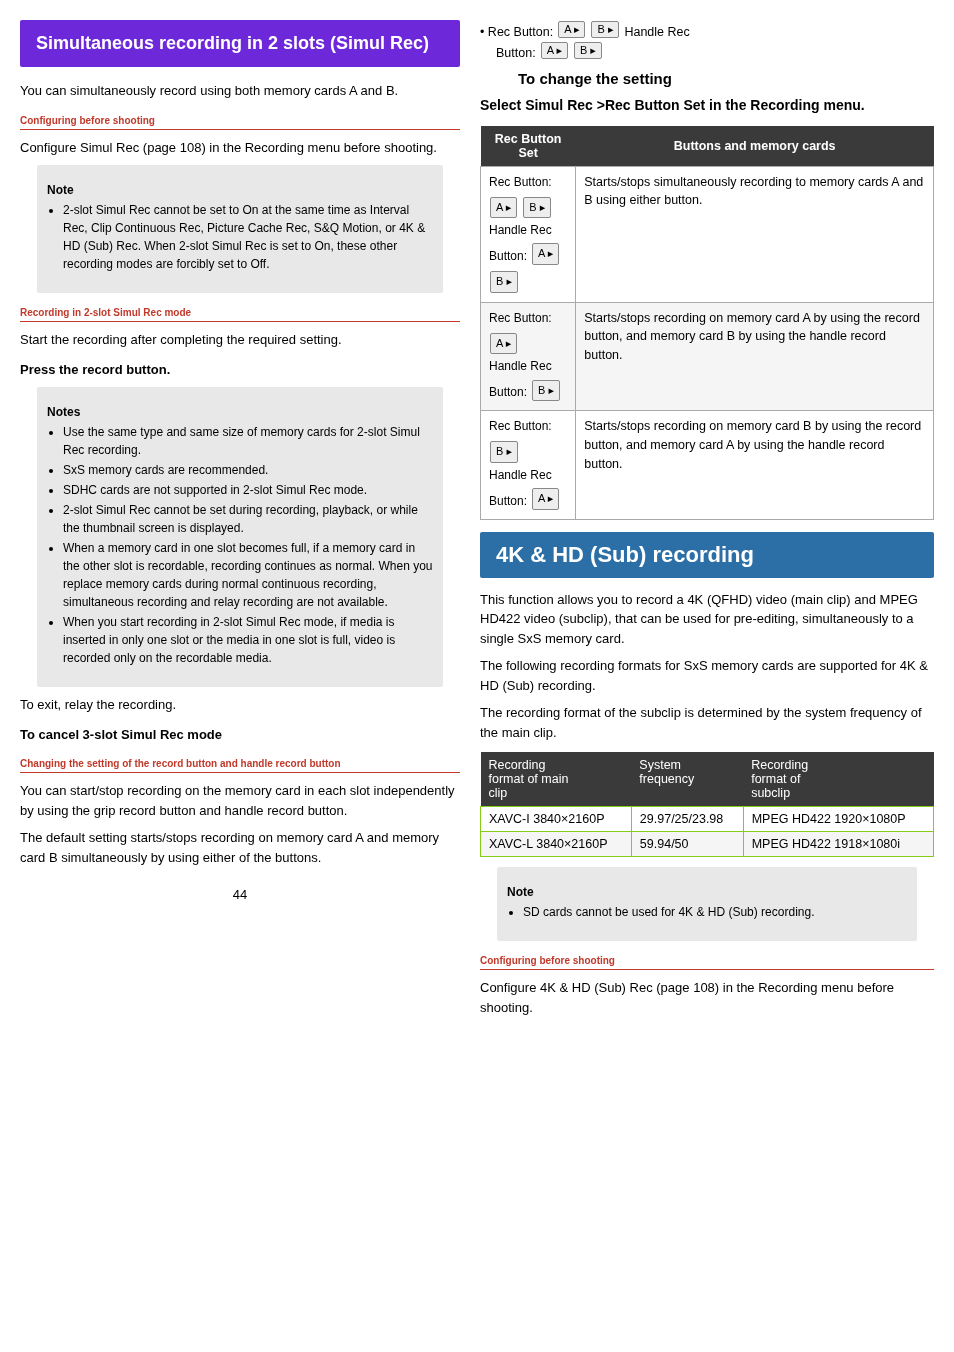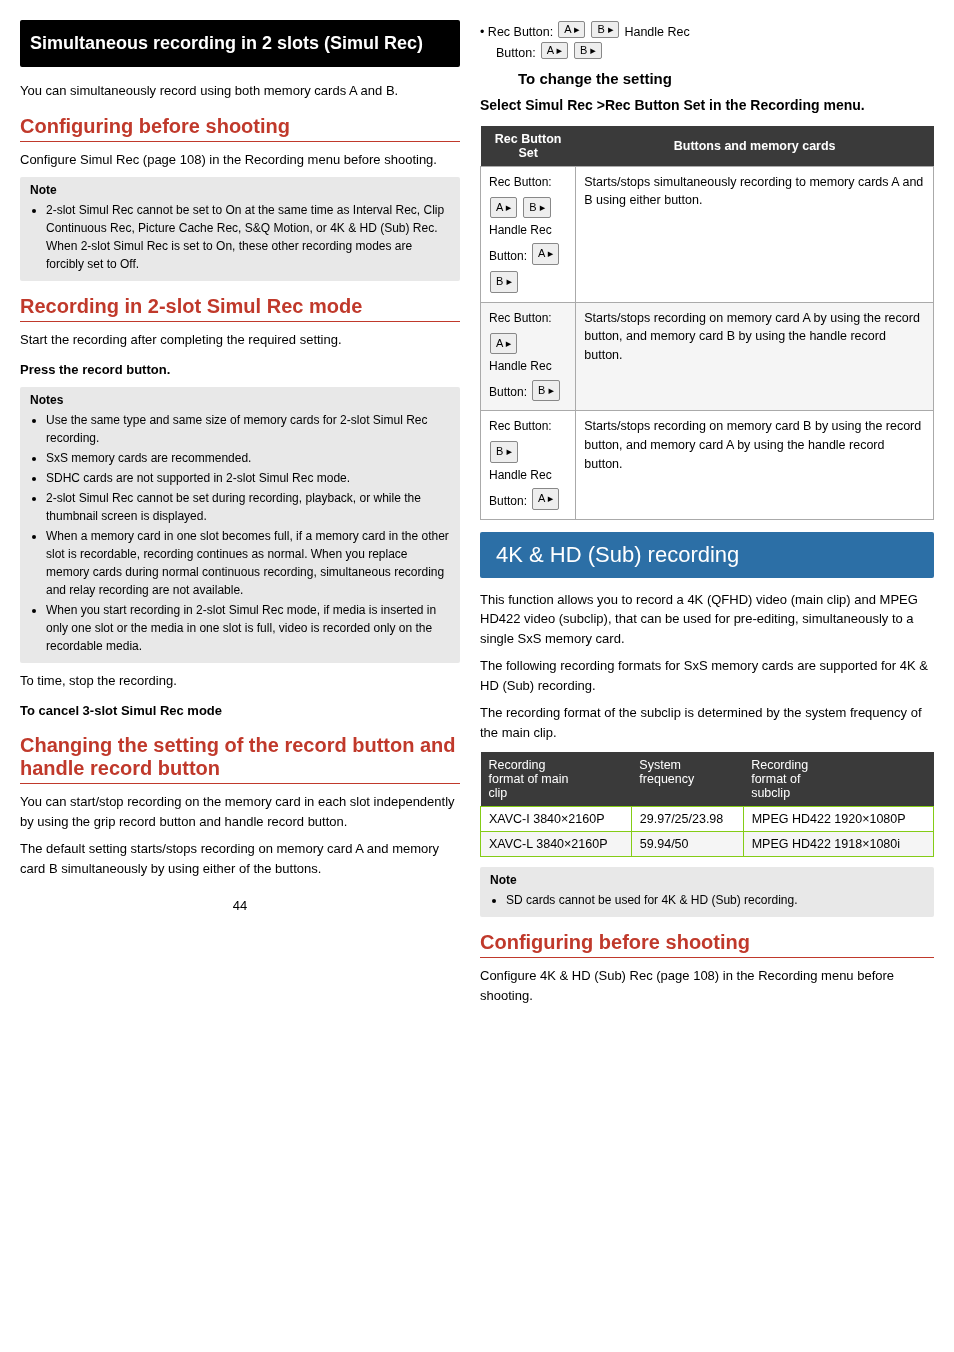--- a/index.html
+++ b/index.html
@@ -22,53 +22,53 @@
     .col-left {
       width: 440px;
       flex-shrink: 0;
     }
     .col-right {
       flex: 1;
     }
 
     
     .title-box {
-      background: #000000;
+      background: #6d28d9;
       color: #fff;
-      padding: 12px 10px;
+      padding: 12px 16px;
       margin-bottom: 14px;
       border-radius: 2px;
     }
     .title-box h1 {
       font-size: 18px;
       font-weight: bold;
       line-height: 1.3;
     }
 
     .section-title {
       color: #c0392b;
-      font-size: 20px;
+      font-size: 10px;
       font-weight: bold;
       border-bottom: 1px solid #c0392b;
       padding-bottom: 3px;
       margin-bottom: 8px;
       margin-top: 14px;
     }
 
     p {
       margin-bottom: 8px;
       line-height: 1.5;
       font-size: 13px;
     }
 
     .note-box {
       background: #e8e8e8;
       border-radius: 2px;
-      padding: 6px 10px;
-      margin: 8px 0;
+      padding: 18px 10px;
+      margin: 8px 17px;
     }
     .note-label {
       font-weight: bold;
       font-size: 12px;
       margin-bottom: 4px;
     }
     .note-box ul {
       padding-left: 16px;
     }
     .note-box ul li {
@@ -95,21 +95,21 @@
     
     .title-box-blue {
       background: #2c6fa6;
       color: #fff;
       padding: 10px 16px;
       margin-bottom: 12px;
       border-radius: 2px;
     }
     .title-box-blue h2 {
       font-size: 22px;
-      font-weight: normal;
+      font-weight: bold;
     }
 
     
     table.rec-table {
       width: 100%;
       border-collapse: collapse;
       margin-bottom: 12px;
       font-size: 12.5px;
     }
     table.rec-table th {
@@ -218,21 +218,21 @@
       <ul id="notes-list-2">
           <li>Use the same type and same size of memory cards for 2-slot Simul Rec recording.</li>
           <li>SxS memory cards are recommended.</li>
           <li>SDHC cards are not supported in 2-slot Simul Rec mode.</li>
           <li>2-slot Simul Rec cannot be set during recording, playback, or while the thumbnail screen is displayed.</li>
           <li>When a memory card in one slot becomes full, if a memory card in the other slot is recordable, recording continues as normal. When you replace memory cards during normal continuous recording, simultaneous recording and relay recording are not available.</li>
           <li>When you start recording in 2-slot Simul Rec mode, if media is inserted in only one slot or the media in one slot is full, video is recorded only on the recordable media.</li>
         </ul>
     </div>
 
-    <p>To time, stop the recording.</p>
+    <p>To exit, relay the recording.</p>
 
     <p class="subsection-title">To cancel 3-slot Simul Rec mode</p>
 
     <div class="section-title">Changing the setting of the record button and handle record button</div>
     <p>You can start/stop recording on the memory card in each slot independently by using the grip record button and handle record button.</p>
     <p>The default setting starts/stops recording on memory card A and memory card B simultaneously by using either of the buttons.</p>
 
     <div class="page-number">44</div>
   </div>
 

